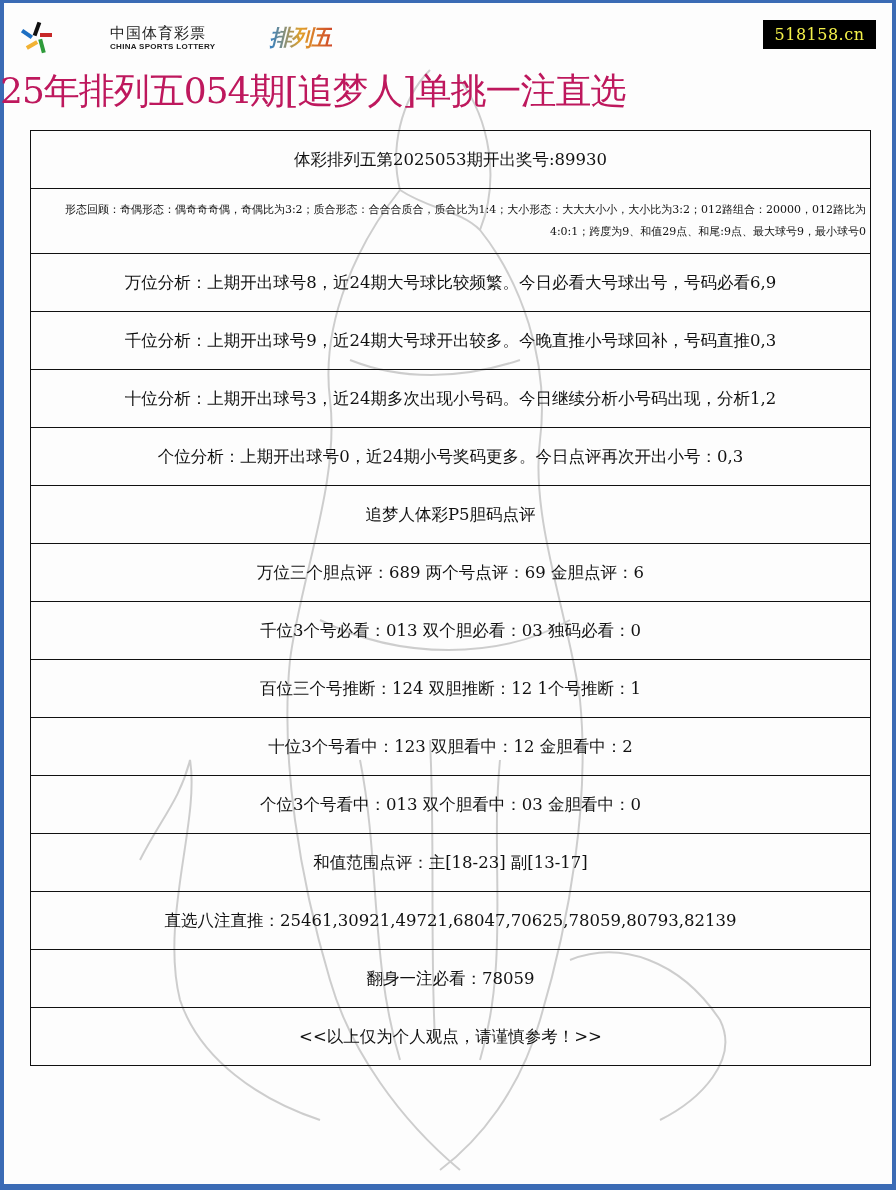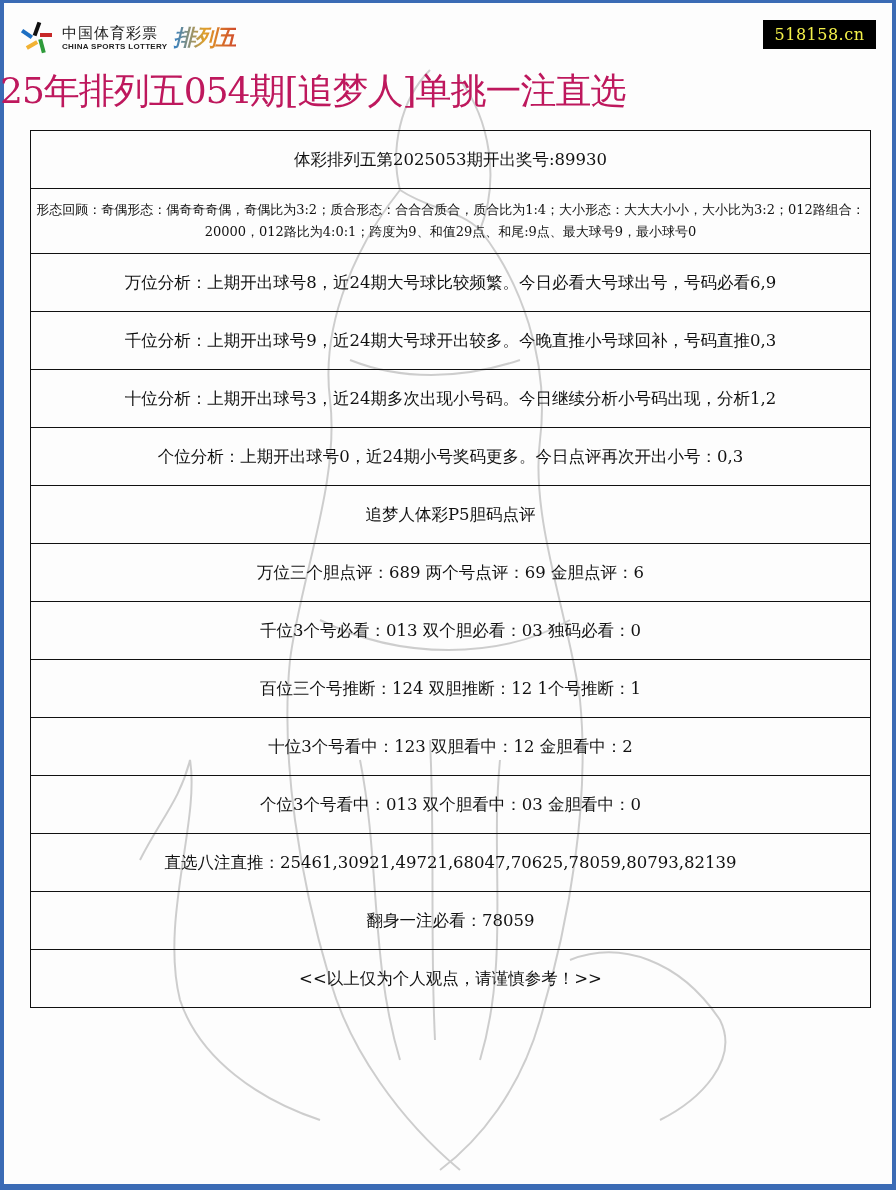--- a/index.html
+++ b/index.html
@@ -15,21 +15,21 @@
       border-left: 4px solid #3b6bb5;
       border-right: 4px solid #3b6bb5;
       border-bottom: 6px solid #3b6bb5;
       background: #fdfdfd;
     }
     .watermark {
       position: absolute; left: 100px; top: 60px; width: 700px; height: 1120px;
       opacity: 0.35; pointer-events: none;
     }
     .logo {
-      position: absolute; left: 18px; top: 18px; height: 40px; display: flex; align-items: center;
+      position: absolute; left: 18px; top: 18px; height: 40px; display: flex; align-items: center; gap: 48px;
     }
     .logo-mark { width: 38px; height: 38px; position: relative; }
     .logo-text { margin-left: 6px; display: flex; flex-direction: column; }
     .logo-cn { font-family: "DejaVu Sans", sans-serif; font-size: 15px; color: #222; letter-spacing: 1px; line-height: 17px; }
     .logo-en { font-family: "Liberation Sans", sans-serif; font-size: 8px; font-weight: bold; color: #222; letter-spacing: 0.3px; line-height: 10px; }
     .logo-p5 {
       margin-left: 6px; font-family: "DejaVu Sans", sans-serif; font-weight: bold; font-style: italic;
       font-size: 22px; letter-spacing: -1px;
       background: linear-gradient(90deg, #2f7fc8 0%, #e0a02a 50%, #d04a2a 100%);
       -webkit-background-clip: text; background-clip: text; color: transparent;
@@ -46,21 +46,21 @@
     }
     table.main {
       position: absolute; left: 30px; top: 130px; width: 841px;
       border-collapse: collapse; table-layout: fixed;
     }
     table.main td {
       border: 1.5px solid #111; text-align: center; vertical-align: middle;
       font-size: 16.5px; color: #111; padding: 0 20px; height: 57px;
       background: transparent; line-height: 22px;
     }
-    table.main td.left { text-align: center; padding: 10px 4px; height: auto; line-height: 22px; font-size: 13px; }
+    table.main td.left { text-align: right; padding: 10px 4px; height: auto; line-height: 22px; font-size: 11px; }
     tr.first td { height: 57px; }
   </style>
 </head>
 <body>
 
 <div class="frame"></div>
 
 <svg class="watermark" viewBox="0 0 700 1120" fill="none" stroke="#777" stroke-width="2">
   <path d="M330 10 C300 40 290 90 300 130 C260 180 220 260 230 340 C240 420 200 520 190 600 C180 700 200 820 230 920 C250 990 300 1060 360 1110"></path>
   <path d="M360 20 C390 60 400 120 380 170 C420 220 450 300 440 380 C430 460 470 560 480 640 C490 740 470 860 440 960 C420 1030 380 1080 340 1110"></path>
@@ -125,20 +125,23 @@
     <tr>
         <td>百位三个号推断：124 双胆推断：12 1个号推断：1</td>
       </tr>
     <tr>
         <td>十位3个号看中：123 双胆看中：12 金胆看中：2</td>
       </tr>
     <tr>
         <td>个位3个号看中：013 双个胆看中：03 金胆看中：0</td>
       </tr>
     <tr>
+        <td>和值范围点评：主[18-23] 副[13-17]</td>
+      </tr>
+    <tr>
         <td>直选八注直推：25461,30921,49721,68047,70625,78059,80793,82139</td>
       </tr>
     <tr>
         <td>翻身一注必看：78059</td>
       </tr>
     <tr>
         <td>&lt;&lt;以上仅为个人观点，请谨慎参考！&gt;&gt;</td>
       </tr>
   </tbody>
 </table>

